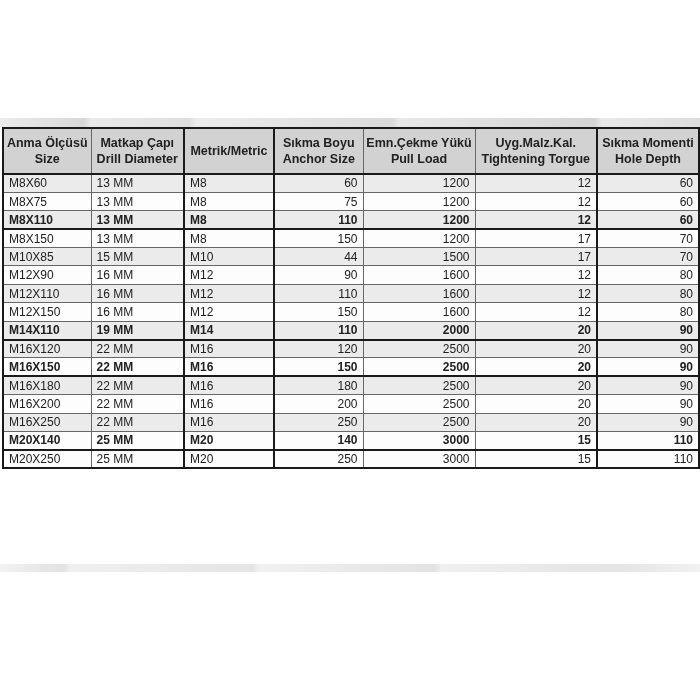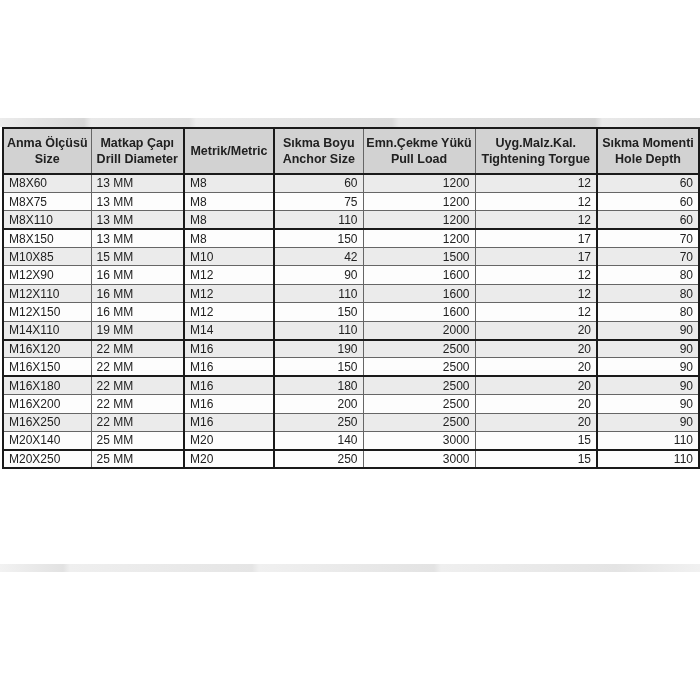--- a/index.html
+++ b/index.html
@@ -72,21 +72,21 @@
     padding: 1px 5px;
     vertical-align: middle;
   }
   tr.odd td  { background: var(--row-bg, #fdfdfd); }
   tr.even td { background: var(--row-alt-bg, #ebebeb); }
 
   .align-left  { text-align: left; }
   .align-right { text-align: right; }
 
   .vthick { border-right: 2px solid var(--border-thick, #1a1a1a); }
-  tr.hthick th, tr.hthick td { border-bottom: 2px solid var(--border-thick, #1a1a1a); }
+  tr.hthick th, tr.hthick td { border-bottom: 2px solid var(--border-thick, #1a1a1a); font-weight: bold; }
 </style>
 </head>
 <body>
 
 <div class="canvas">
   <div class="edge-strip top"></div>
 
   <table class="spec">
     <colgroup>
         <col class="col-0">
@@ -162,21 +162,21 @@
           <td class="align-left vthick">M8</td>
           <td class="align-right">150</td>
           <td class="align-right">1200</td>
           <td class="align-right vthick">17</td>
           <td class="align-right">70</td>
         </tr>
         <tr class="data-row even">
           <td class="align-left">M10X85</td>
           <td class="align-left vthick">15 MM</td>
           <td class="align-left vthick">M10</td>
-          <td class="align-right">42</td>
+          <td class="align-right">44</td>
           <td class="align-right">1500</td>
           <td class="align-right vthick">17</td>
           <td class="align-right">70</td>
         </tr>
         <tr class="data-row odd">
           <td class="align-left">M12X90</td>
           <td class="align-left vthick">16 MM</td>
           <td class="align-left vthick">M12</td>
           <td class="align-right">90</td>
           <td class="align-right">1600</td>
@@ -207,21 +207,21 @@
           <td class="align-left vthick">M14</td>
           <td class="align-right">110</td>
           <td class="align-right">2000</td>
           <td class="align-right vthick">20</td>
           <td class="align-right">90</td>
         </tr>
         <tr class="data-row even">
           <td class="align-left">M16X120</td>
           <td class="align-left vthick">22 MM</td>
           <td class="align-left vthick">M16</td>
-          <td class="align-right">190</td>
+          <td class="align-right">120</td>
           <td class="align-right">2500</td>
           <td class="align-right vthick">20</td>
           <td class="align-right">90</td>
         </tr>
         <tr class="data-row odd hthick">
           <td class="align-left">M16X150</td>
           <td class="align-left vthick">22 MM</td>
           <td class="align-left vthick">M16</td>
           <td class="align-right">150</td>
           <td class="align-right">2500</td>

